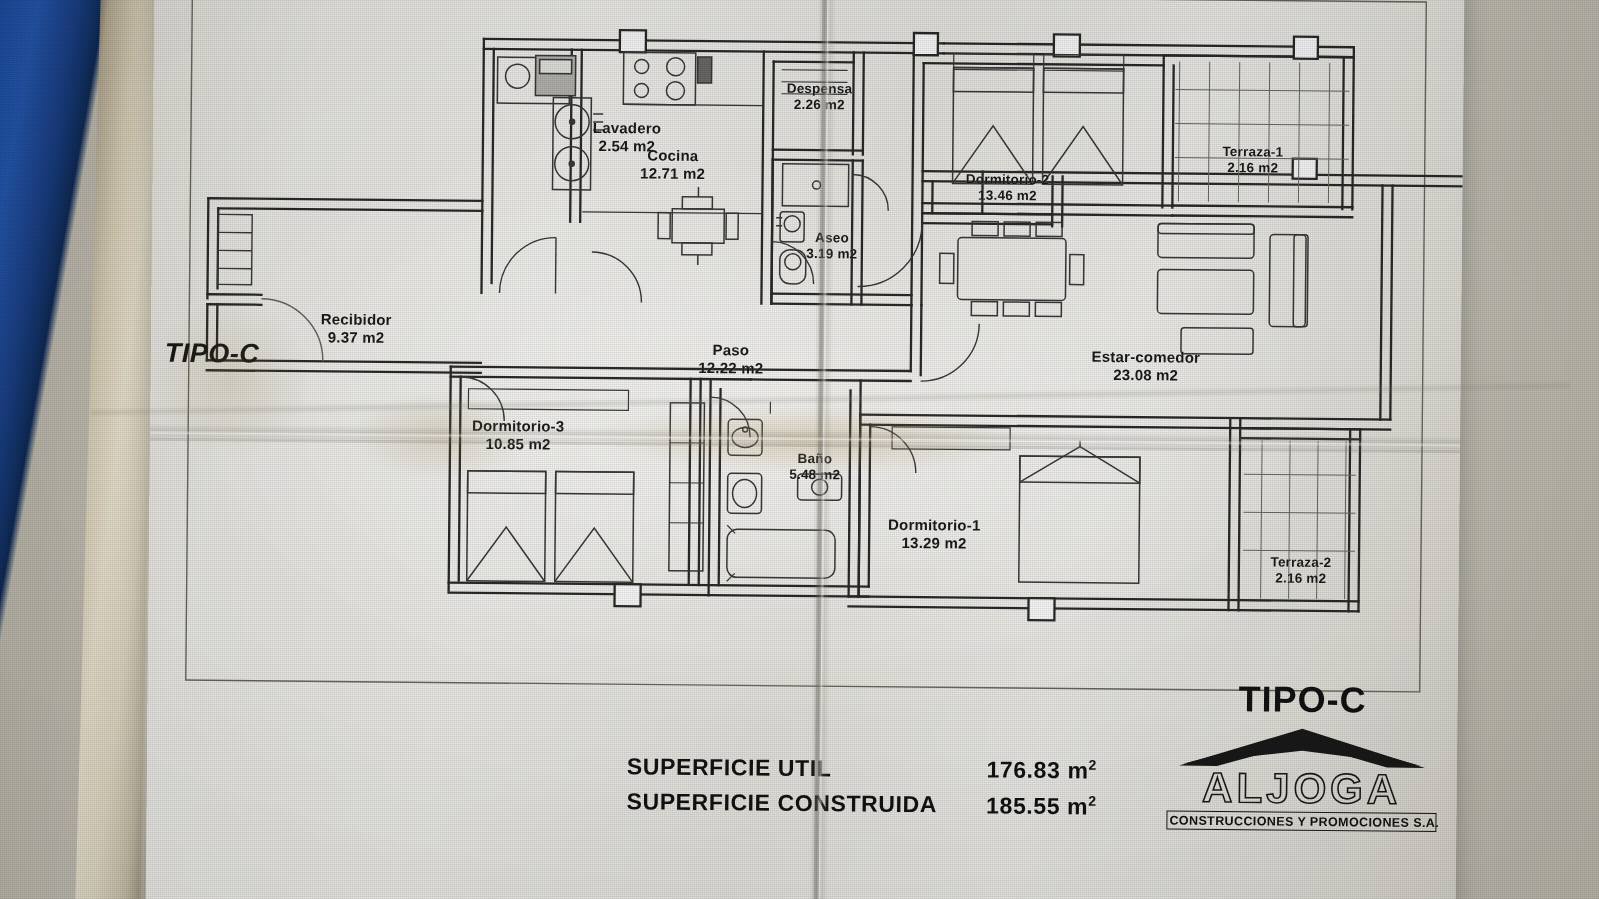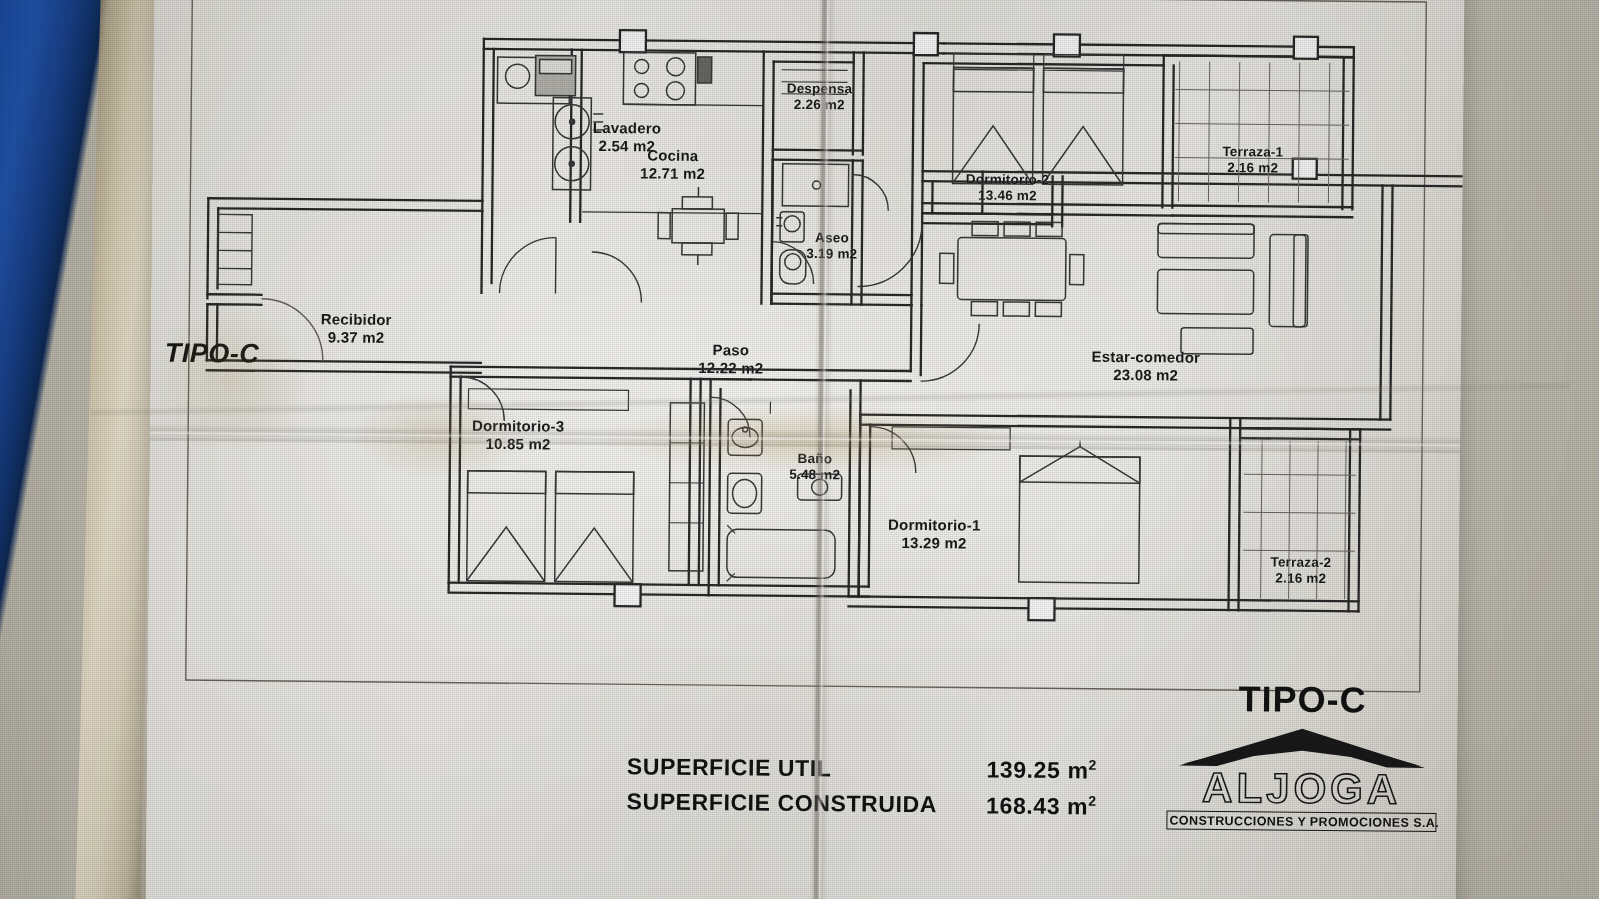--- a/index.html
+++ b/index.html
@@ -444,28 +444,28 @@
     </div>
     <div class="lab sm" style="left:1082px;top:576px;width:140px;">
       <span class="n">Terraza-2</span>
       <span class="a">2.16 m2</span>
     </div>
 
     <div id="areas">
       <div class="arow">
         <span class="k">SUPERFICIE  UTIL</span>
         <span class="v">
-          <span>139.25</span>
+          <span>176.83</span>
           <span>m</span><span class="sup">2</span>
         </span>
       </div>
       <div class="arow">
         <span class="k">SUPERFICIE CONSTRUIDA</span>
         <span class="v">
-          <span>168.43</span>
+          <span>185.55</span>
           <span>m</span><span class="sup">2</span>
         </span>
       </div>
     </div>
 
     <div id="logo">
       <div id="logo-title">TIPO-C</div>
       <svg id="logo-roof" width="250" height="44" viewBox="0 0 250 44">
         <path d="M2 42 L125 4 L248 42 L210 42 L125 18 L40 42 Z" fill="#1a1a1a"></path>
         <path d="M6 40 L125 8 L244 40 L125 26 Z" fill="#1a1a1a"></path>

